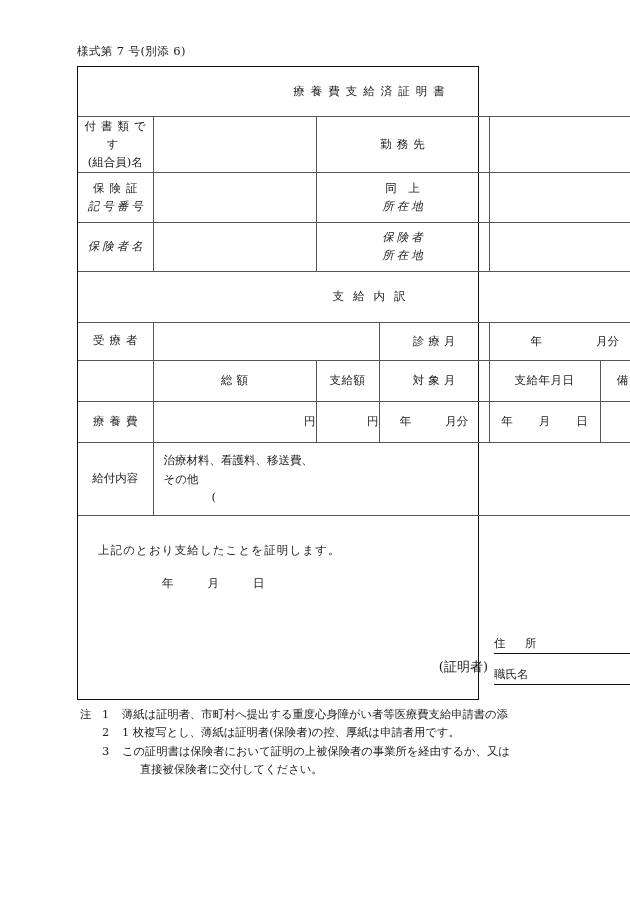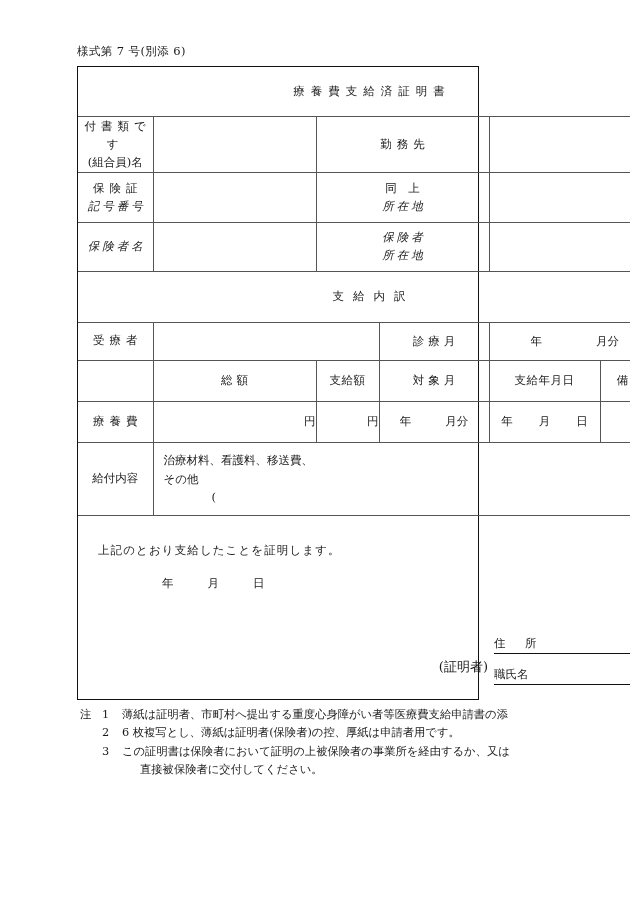--- a/index.html
+++ b/index.html
@@ -289,21 +289,21 @@
   <div class="notes">
     <div class="note-row">
       <span class="note-marker">注</span>
       <span class="note-num">1</span>
       <span class="note-text">薄紙は証明者、市町村へ提出する重度心身障がい者等医療費支給申請書の添</span>
     </div>
 
     <div class="note-row">
       <span class="note-marker"></span>
       <span class="note-num">2</span>
-      <span class="note-text">6 枚複写とし、薄紙は証明者(保険者)の控、厚紙は申請者用です。</span>
+      <span class="note-text">1 枚複写とし、薄紙は証明者(保険者)の控、厚紙は申請者用です。</span>
     </div>
 
     <div class="note-row">
       <span class="note-marker"></span>
       <span class="note-num">3</span>
       <span class="note-text">この証明書は保険者において証明の上被保険者の事業所を経由するか、又は</span>
     </div>
     <div class="note-cont">直接被保険者に交付してください。</div>
   </div>
 

